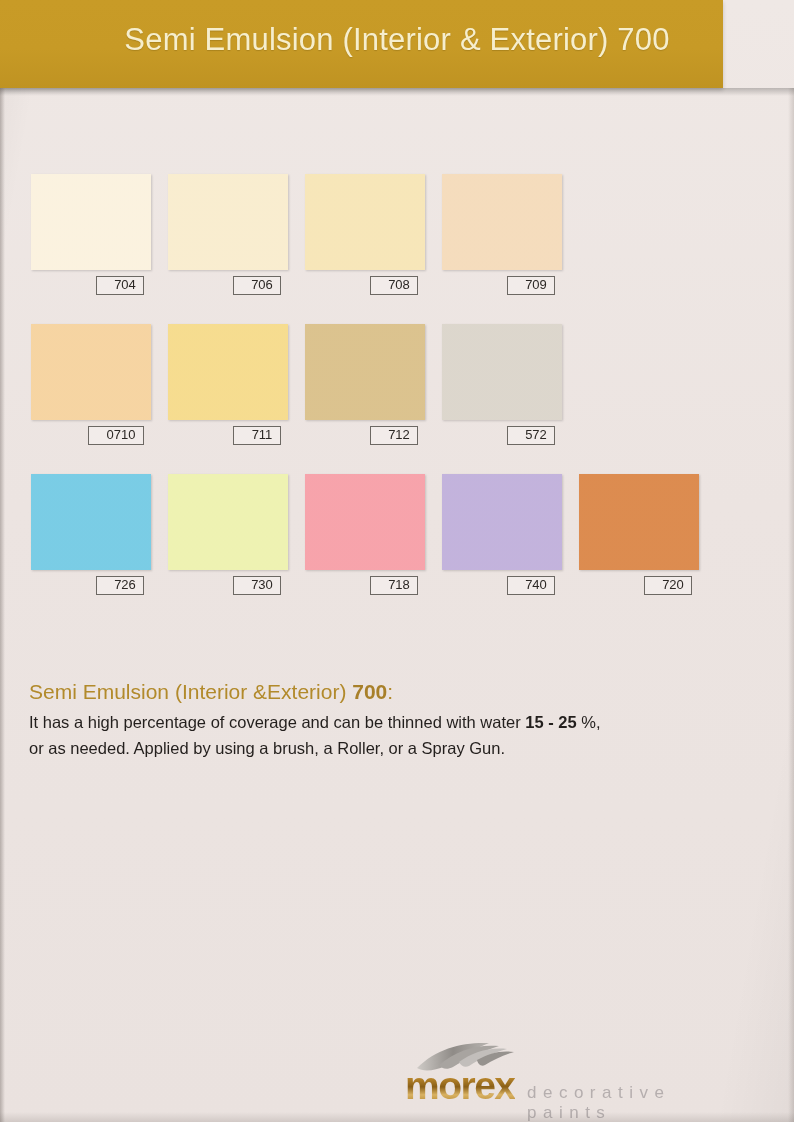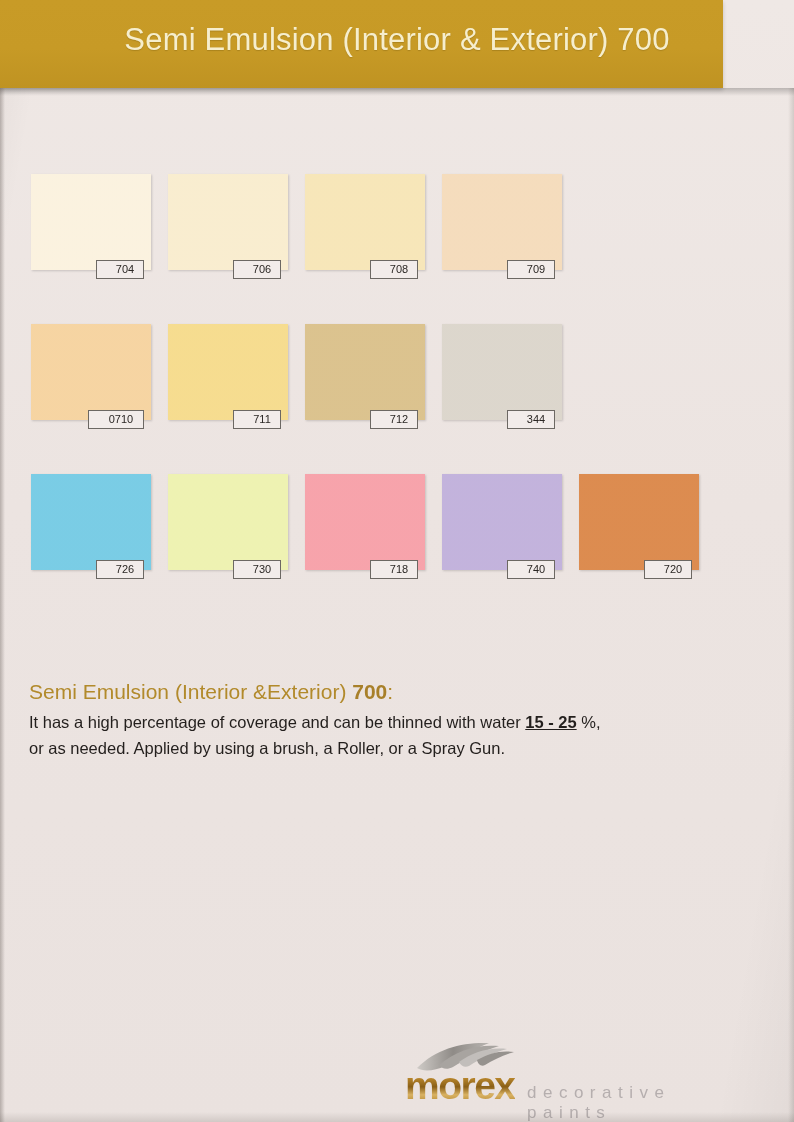--- a/index.html
+++ b/index.html
@@ -88,27 +88,27 @@
     position: absolute;
     left: 0; top: 0; right: 0; bottom: 0;
     background-image:
       repeating-linear-gradient(0deg, rgba(255,255,255,0.05) 0px, rgba(0,0,0,0.02) 1px, rgba(255,255,255,0.05) 2px);
     opacity: 0.5;
     pointer-events: none;
   }
   .swatch-label {
     position: absolute;
     left: 65px;
-    top: 86px;
+    top: 102px;
     min-width: 48px;
     padding: 1px 6px 2px 16px;
     border: 1px solid #6c6863;
     background: #f2ecea;
     color: #2b2724;
-    font-size: 11px;
+    font-size: 13px;
     line-height: 14px;
     text-align: center;
     font-family: "Liberation Sans", sans-serif;
     box-sizing: border-box;
   }
   .swatch-label.wide {
     left: 57px;
     min-width: 56px;
   }
 
@@ -132,21 +132,20 @@
     color: #a8802a;
   }
   .desc-body {
     font-size: 16.5px;
     line-height: 26px;
     color: #231f1d;
     font-family: "Liberation Sans", sans-serif;
   }
   .desc-body .bold {
     font-weight: bold;
-    text-decoration: underline;
   }
   .desc-line {
     white-space: nowrap;
   }
 
   
   .footer {
     position: absolute;
     left: 405px;
     top: 1040px;
@@ -245,21 +244,21 @@
       <div class="swatch" style="left:137px;">
         <div class="swatch-chip" style="background:#f7dd8f;"></div>
         <div class="swatch-label">711</div>
       </div>
       <div class="swatch" style="left:274px;">
         <div class="swatch-chip" style="background:#dcc38e;"></div>
         <div class="swatch-label">712</div>
       </div>
       <div class="swatch" style="left:411px;">
         <div class="swatch-chip" style="background:#ddd7cd;"></div>
-        <div class="swatch-label">344</div>
+        <div class="swatch-label">572</div>
       </div>
     </div>
 
     <div class="swatch-row">
       <div class="swatch" style="left:0px;">
         <div class="swatch-chip" style="background:#79cde6;"></div>
         <div class="swatch-label">726</div>
       </div>
       <div class="swatch" style="left:137px;">
         <div class="swatch-chip" style="background:#eff3b2;"></div>

